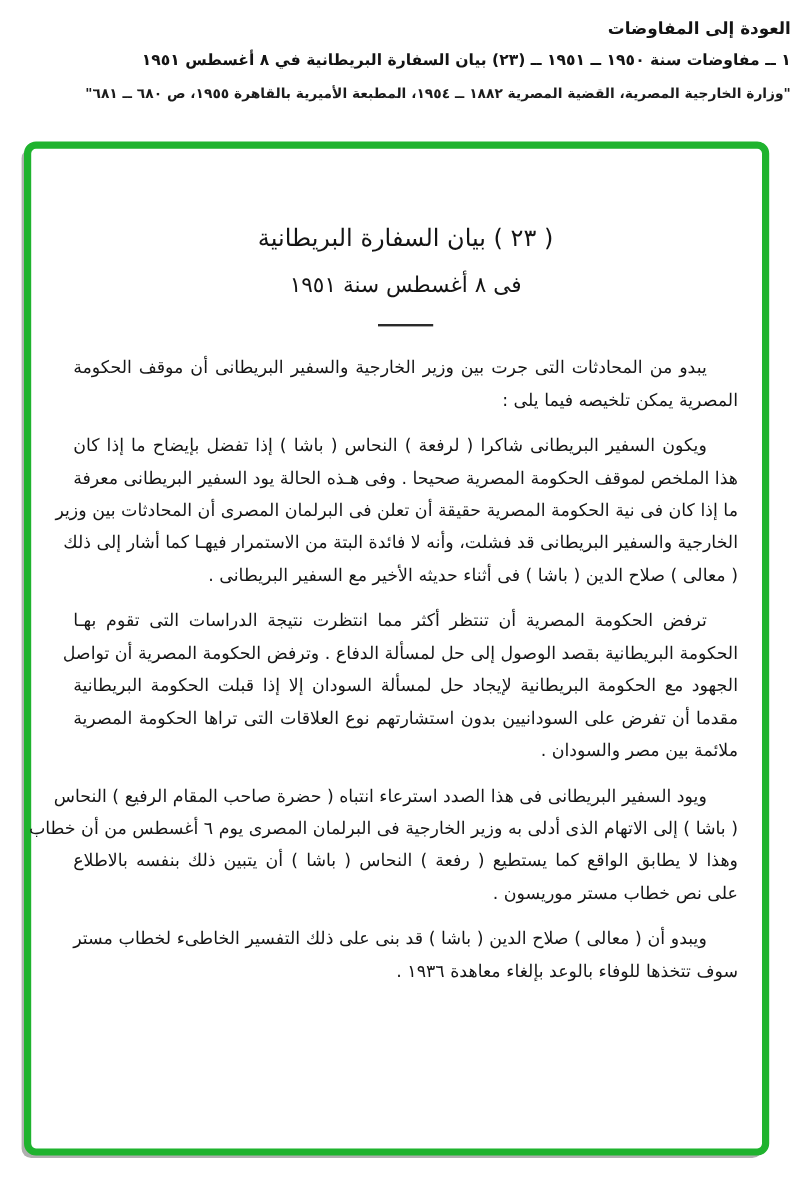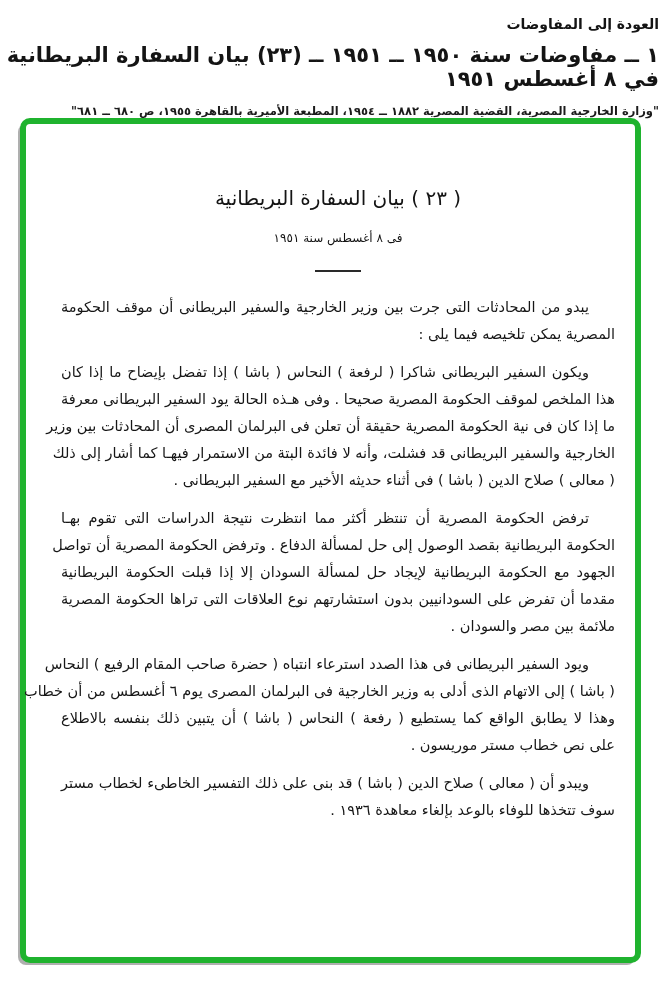--- a/index.html
+++ b/index.html
@@ -10,21 +10,21 @@
     font-family:"DejaVu Sans", sans-serif;
     color:#141414;
     overflow:hidden;
   }
   
   .header{
     position:absolute;top:16px;left:0;right:0;
     direction:rtl;
   }
   .header-line-1{font-size:14px;font-weight:bold;margin:0 0 11px 0;}
-  .header-line-2{font-size:21px;font-weight:bold;margin:0 0 13px 0;}
+  .header-line-2{font-size:13px;font-weight:bold;margin:0 0 13px 0;}
   .header-line-3{font-size:11.5px;font-weight:bold;margin:0;color:#1b1b1b;}
   
   .frame{
     position:absolute;left:20px;top:118px;
     width:621px;height:845px;
     box-sizing:border-box;
     border:6px solid #a16207;
     border-radius:10px;
     background:#ffffff;
     box-shadow:-4px 4px 0 -2px rgba(110,110,110,0.55);
@@ -36,21 +36,21 @@
   }
   .doc-title{
     text-align:center;
     font-size:20px;
     line-height:28px;
     margin:0;
     font-weight:normal;
   }
   .doc-subtitle{
     text-align:center;
-    font-size:12px;
+    font-size:18px;
     line-height:20px;
     margin:16px 0 0 0;
     font-weight:normal;
   }
   .title-divider{
     width:46px;height:2px;
     background:#2a2a2a;
     margin:22px auto 0 auto;
   }
   .body-text{

